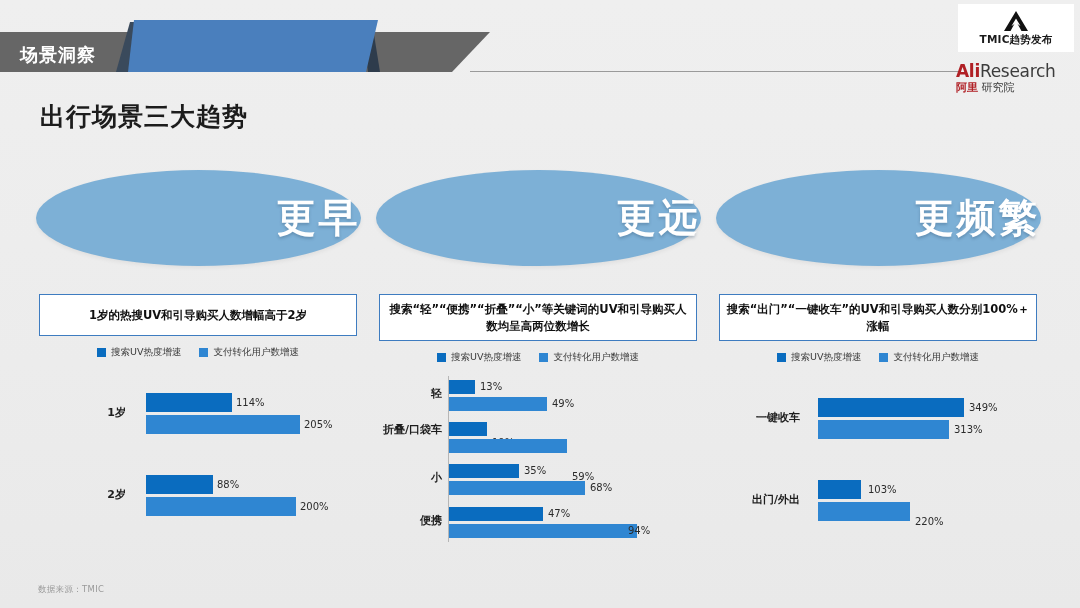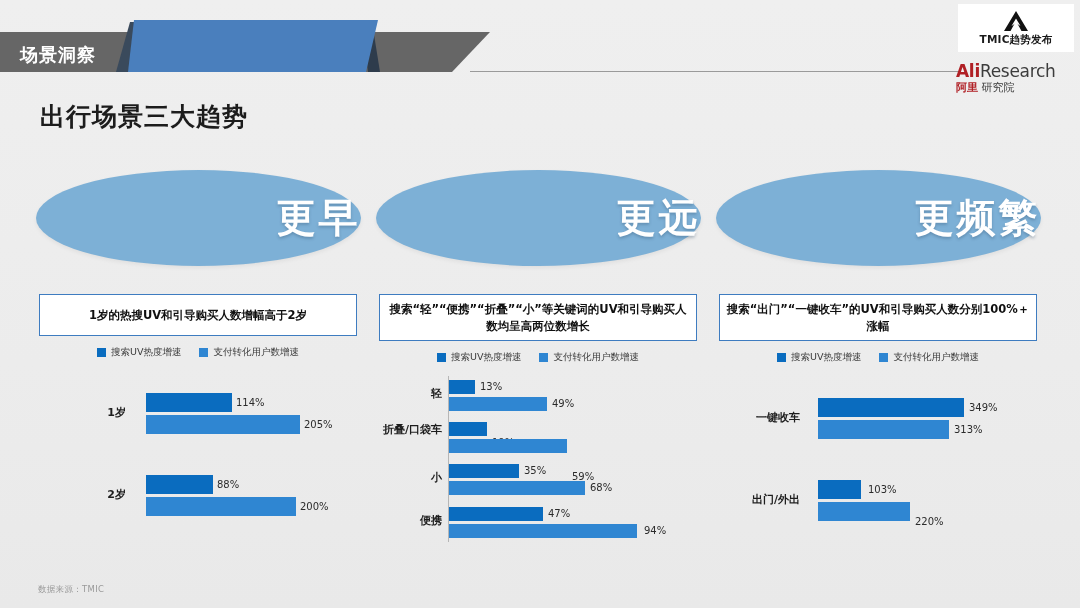--- a/index.html
+++ b/index.html
@@ -223,21 +223,21 @@
       <div class="cat-label" style="left:30px;top:96px;width:44px;">小</div>
       <div class="bar s1" style="left:81px;top:88px;width:70px;height:14px;"></div>
       <div class="val" style="left:156px;top:89px;">35%</div>
       <div class="bar s2" style="left:81px;top:105px;width:136px;height:14px;"></div>
       <div class="val" style="left:222px;top:106px;">68%</div>
 
       <div class="cat-label" style="left:30px;top:139px;width:44px;">便携</div>
       <div class="bar s1" style="left:81px;top:131px;width:94px;height:14px;"></div>
       <div class="val" style="left:180px;top:132px;">47%</div>
       <div class="bar s2" style="left:81px;top:148px;width:188px;height:14px;"></div>
-      <div class="val" style="left:276px;top:149px;text-align:center;">94%</div>
+      <div class="val" style="left:260px;top:149px;text-align:center;">94%</div>
     </div>
   </div>
 
   <div class="col col-3">
     <div class="ellipse">
       <span>更频繁</span>
     </div>
     <div class="caption">
       <span>搜索“出门”“一键收车”的UV和引导购买人数分别100%＋涨幅</span>
     </div>

